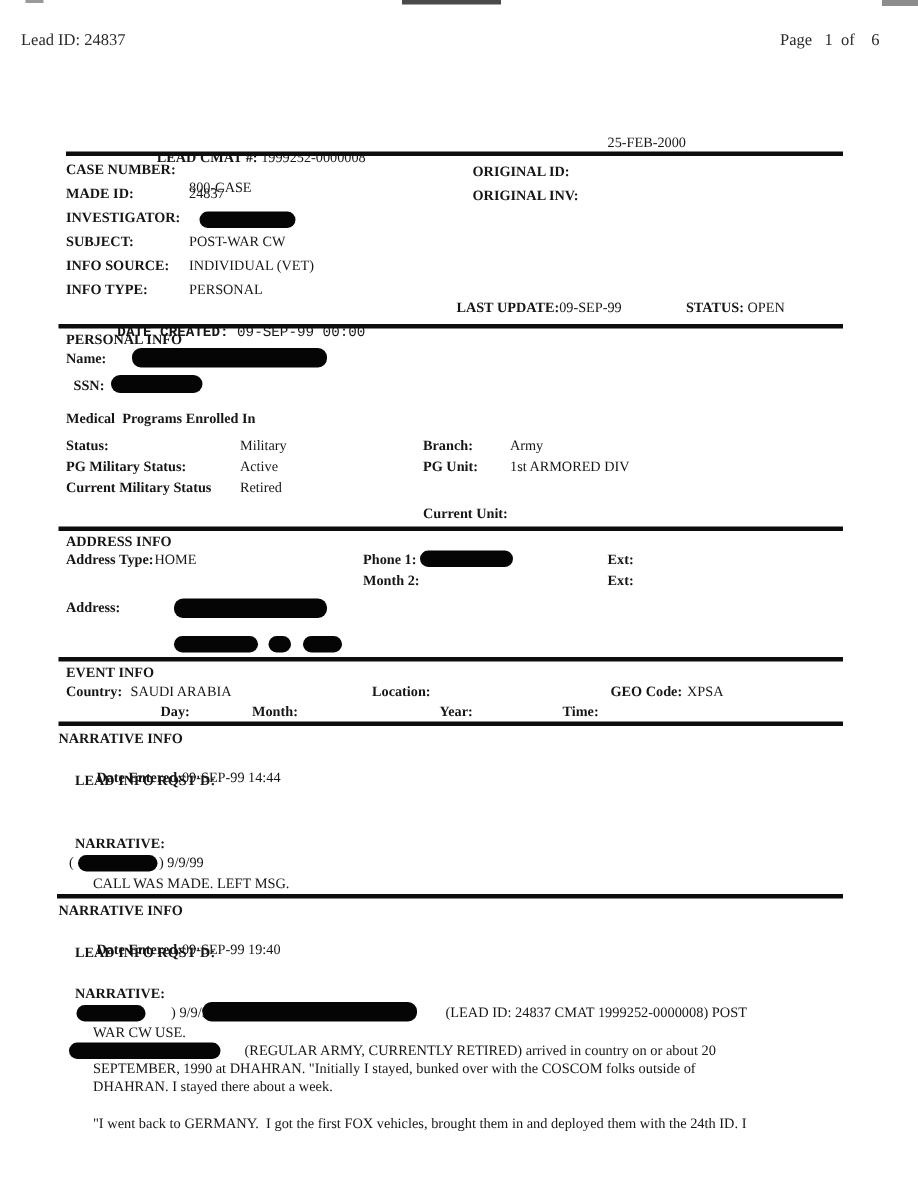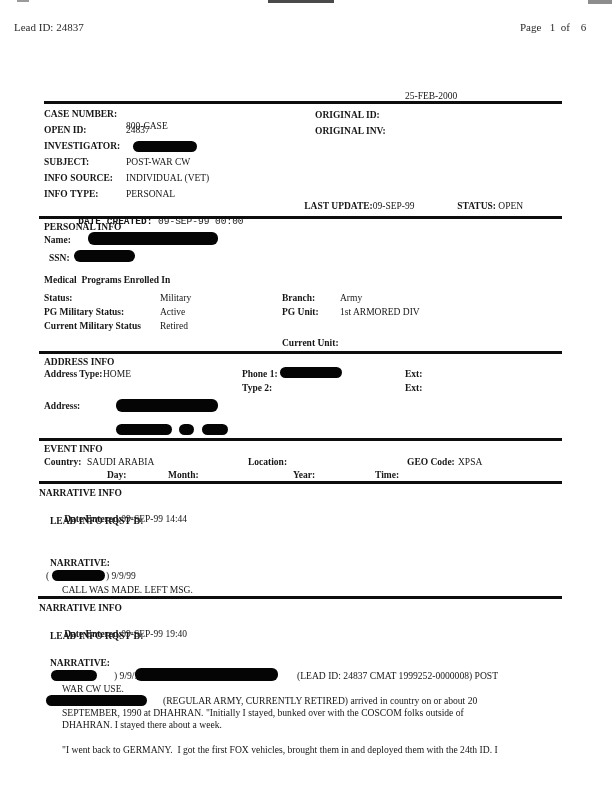--- a/index.html
+++ b/index.html
@@ -25,29 +25,32 @@
 <div class="page">
 
   <div class="artifact" style="left:268px;top:0;width:66px;height:3px;background:#4a4a4a;"></div>
   <div class="artifact" style="left:588px;top:0;width:24px;height:4px;background:#8d8d8d;"></div>
   <div class="artifact" style="left:17px;top:0;width:12px;height:2px;background:#9a9a9a;"></div>
 
   <div class="t small" style="left:14px;top:21px;">Lead ID: 24837</div>
   <div class="t small" style="left:520px;top:21px;">Page   1  of    6</div>
 
 
+  <div class="t" style="left:95px;top:88px;">
+    <span class="b">LEAD CMAT #:</span><span> 1999252-0000008</span>
+  </div>
   <div class="t" style="left:405px;top:90px;">25-FEB-2000</div>
   <div class="hr" style="left:44px;top:101px;width:518px;"></div>
 
   <div>
     <div class="t b" style="left:44px;top:108px;">CASE NUMBER:</div>
     <div class="t" style="left:126px;top:108px;margin-top:12px;">800-CASE</div>
     <div class="t b" style="left:315px;top:109px;">ORIGINAL ID:</div>
 
-    <div class="t b" style="left:44px;top:124px;">OPEN ID:</div>
+    <div class="t b" style="left:44px;top:124px;">MADE ID:</div>
     <div class="t" style="left:126px;top:124px;">24837</div>
     <div class="t b" style="left:315px;top:125px;">ORIGINAL INV:</div>
 
     <div class="t b" style="left:44px;top:140px;">INVESTIGATOR:</div>
     <div class="redact" style="left:133px;top:141px;width:64px;height:11px;"></div>
 
     <div class="t b" style="left:44px;top:156px;">SUBJECT:</div>
     <div class="t" style="left:126px;top:156px;">POST-WAR CW</div>
 
     <div class="t b" style="left:44px;top:172px;">INFO SOURCE:</div>
@@ -94,21 +97,21 @@
   </div>
   <div class="hr" style="left:39px;top:351px;width:523px;"></div>
 
   <div>
     <div class="t b" style="left:44px;top:356px;">ADDRESS INFO</div>
     <div class="t b" style="left:44px;top:368px;">Address Type:</div>
     <div class="t" style="left:103px;top:368px;">HOME</div>
     <div class="t b" style="left:242px;top:368px;">Phone 1:</div>
     <div class="redact" style="left:280px;top:367px;width:62px;height:11px;"></div>
     <div class="t b" style="left:405px;top:368px;">Ext:</div>
-    <div class="t b" style="left:242px;top:382px;">Type 2:</div>
+    <div class="t b" style="left:242px;top:382px;">Month 2:</div>
     <div class="t b" style="left:405px;top:382px;">Ext:</div>
 
     <div class="t b" style="left:44px;top:400px;">Address:</div>
     <div class="redact" style="left:116px;top:399px;width:102px;height:13px;"></div>
     <div class="redact" style="left:116px;top:424px;width:56px;height:11px;"></div>
     <div class="redact" style="left:179px;top:424px;width:15px;height:11px;"></div>
     <div class="redact" style="left:202px;top:424px;width:26px;height:11px;"></div>
   </div>
   <div class="hr" style="left:39px;top:438px;width:523px;"></div>
 

